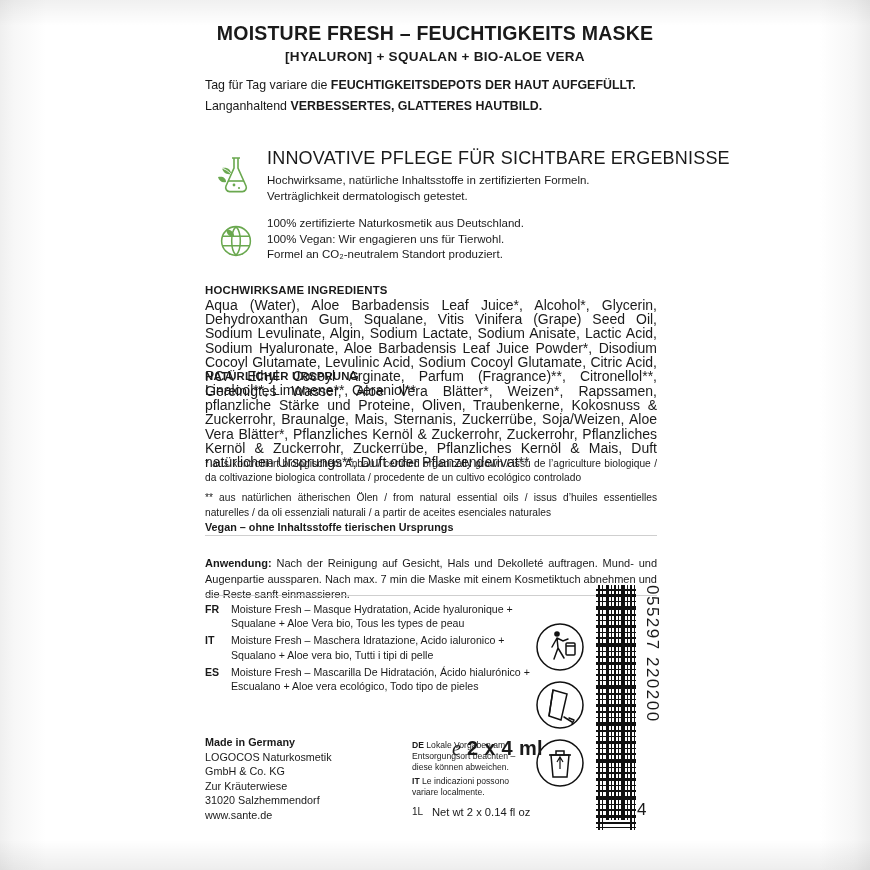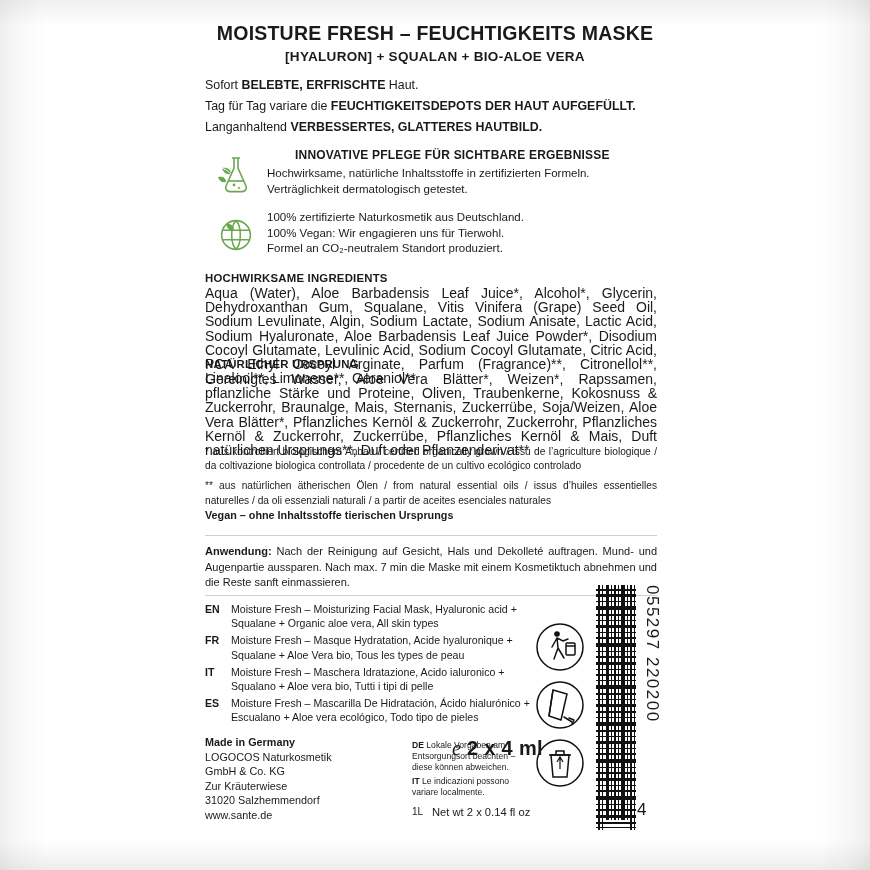--- a/index.html
+++ b/index.html
@@ -41,26 +41,26 @@
   
   .claims{position:absolute;left:205px;top:76px;width:600px;font-size:12.4px;line-height:19px;}
   .claims div{margin-bottom:2px;}
   .b{font-weight:bold;}
 
   
   .iconblock{position:absolute;left:205px;top:148px;width:620px;}
   .icon-row{display:flex;align-items:flex-start;}
   .ico{width:62px;flex:0 0 62px;display:flex;justify-content:center;padding-top:2px;}
   .icotxt{flex:1;}
-  .ib-head{font-size:12px;font-weight:bold;letter-spacing:.2px;margin-bottom:4px;margin-left:28px;}
+  .ib-head{font-size:18px;font-weight:normal;letter-spacing:.2px;margin-bottom:4px;}
   .ib-body{font-size:11.5px;line-height:15.5px;}
   .ib-body2{font-size:11.5px;line-height:15.5px;margin-top:0px;}
 
   
-  .sec{position:absolute;left:205px;width:452px;}
+  .sec{position:absolute;left:205px;width:452px;margin-top:12px;}
   .sec-h{font-size:11.4px;font-weight:bold;letter-spacing:.2px;margin-bottom:2px;}
   .sec-b{font-size:14px;line-height:14.2px;text-align:justify;}
   #ingredients{top:272px;}
   #origin{top:358px;}
   #footnotes{top:445px;}
   #footnotes .fn{font-size:10.2px;line-height:14.2px;text-align:justify;}
   #vegan{top:508px;}
   #vegan .sec-b{font-weight:bold;font-size:10.8px;}
 
   .rule{position:absolute;left:205px;width:452px;height:1px;background:#cfcfcf;}
@@ -113,21 +113,20 @@
 <div class="page">
 
   <div class="title">
     <span>MOISTURE FRESH</span>
     <span class="dash">–</span>
     <span>FEUCHTIGKEITS MASKE</span>
   </div>
   <div class="subtitle">[HYALURON] + SQUALAN + BIO-ALOE VERA</div>
 
   <div class="claims">
-    <div><span>Sofort </span><span class="b">BELEBTE, ERFRISCHTE</span><span> Haut.</span></div>
     <div><span>Tag für Tag variare die </span><span class="b">FEUCHTIGKEITSDEPOTS DER HAUT AUFGEFÜLLT.</span><span></span></div>
     <div><span>Langanhaltend </span><span class="b">VERBESSERTES, GLATTERES HAUTBILD.</span><span></span></div>
   </div>
 
   <div class="iconblock">
     <div class="icon-row">
       <div class="ico">
         <svg width="48" height="48" viewBox="0 0 48 48" fill="none" stroke="#6aa84f" stroke-width="1.6">
           <path d="M20 8 h8 M22 8 v10 L14 36 a4 4 0 0 0 3.6 5.6 h12.8 A4 4 0 0 0 34 36 L26 18 V8"></path>
           <path d="M16 31 h16"></path>
@@ -181,24 +180,20 @@
 
   <div class="rule" id="rule1"></div>
 
   <div class="sec" id="usage">
     <div class="sec-b"><span class="b">Anwendung:</span> <span>Nach der Reinigung auf Gesicht, Hals und Dekolleté auftragen. Mund- und Augenpartie aussparen. Nach max. 7 min die Maske mit einem Kosmetiktuch abnehmen und die Reste sanft einmassieren.</span></div>
   </div>
 
   <div class="rule" id="rule2"></div>
 
   <div class="langs">
-    <div class="lang">
-      <div class="code">EN</div>
-      <div class="txt">Moisture Fresh – Moisturizing Facial Mask, Hyaluronic acid + Squalane + Organic aloe vera, All skin types</div>
-    </div>
     <div class="lang">
       <div class="code">FR</div>
       <div class="txt">Moisture Fresh – Masque Hydratation, Acide hyaluronique + Squalane + Aloe Vera bio, Tous les types de peau</div>
     </div>
     <div class="lang">
       <div class="code">IT</div>
       <div class="txt">Moisture Fresh – Maschera Idratazione, Acido ialuronico + Squalano + Aloe vera bio, Tutti i tipi di pelle</div>
     </div>
     <div class="lang">
       <div class="code">ES</div>

